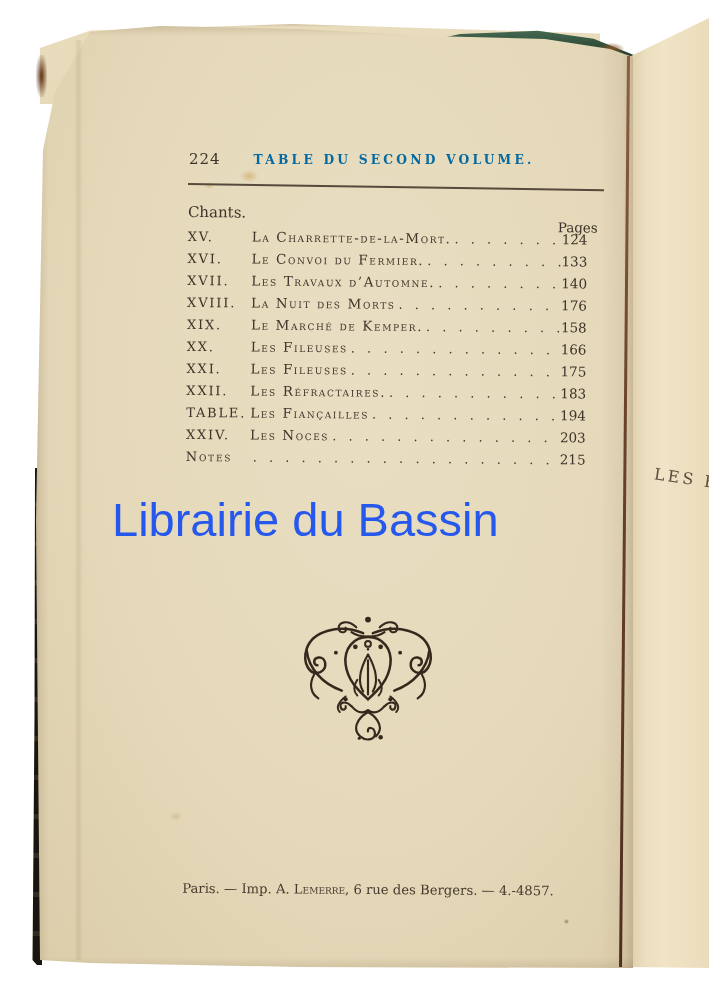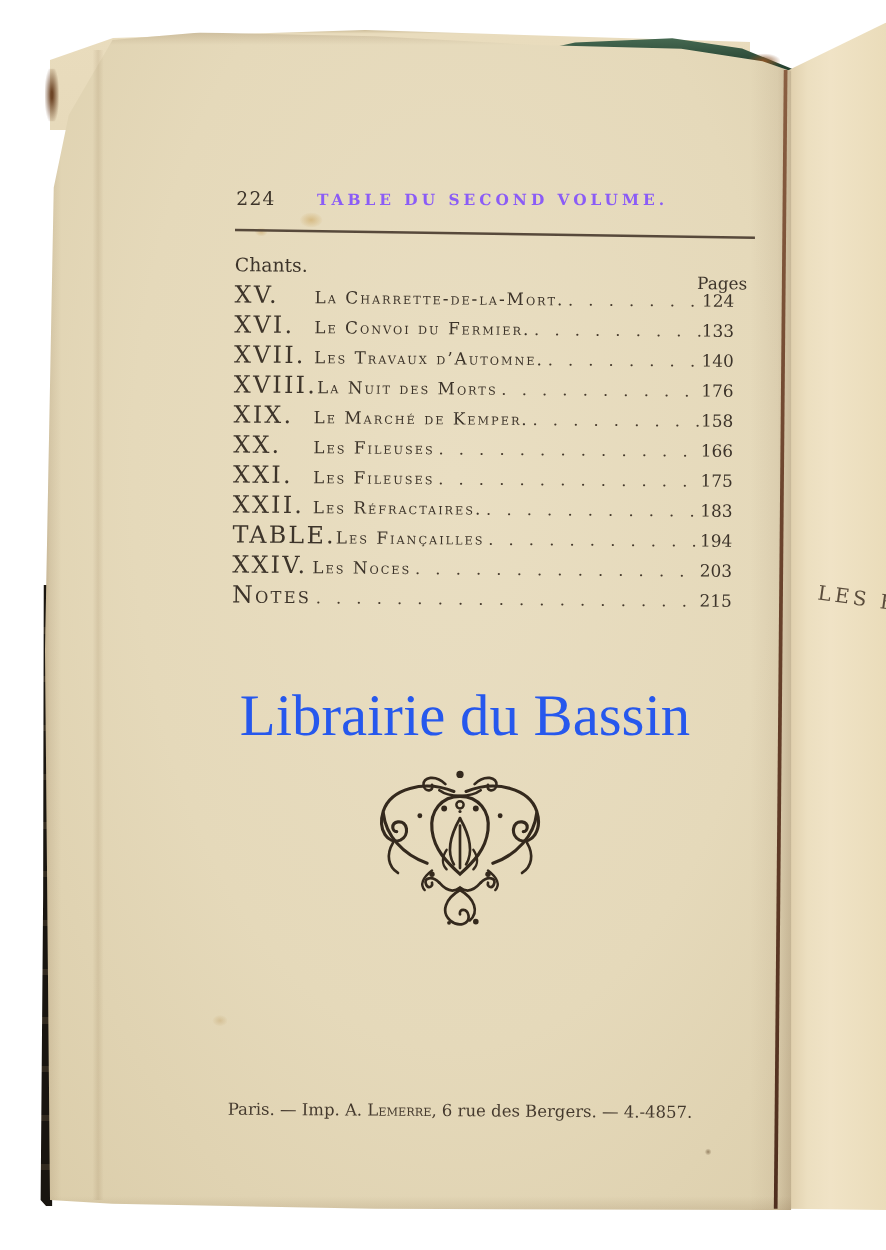--- a/index.html
+++ b/index.html
@@ -52,39 +52,39 @@
     background:radial-gradient(ellipse,rgba(180,130,45,.35) 0%,rgba(180,130,45,0) 75%);}
   .fox3{left:170px;top:812px;width:12px;height:9px;
     background:radial-gradient(ellipse,rgba(170,125,50,.25) 0%,rgba(170,125,50,0) 75%);}
   .fox4{left:564px;top:919px;width:5px;height:5px;
     background:radial-gradient(ellipse,rgba(90,65,35,.55) 0%,rgba(90,65,35,0) 80%);}
 
   
   .content{position:absolute;inset:0;z-index:4;color:#3d342a;}
   .folio{position:absolute;left:189px;top:150px;font-size:15px;letter-spacing:1px;}
   .header-title{position:absolute;left:186px;top:152px;width:416px;text-align:center;
-    font-size:12.3px;font-weight:bold;letter-spacing:3.2px;color:#8b5cf6;}
+    font-size:12.3px;font-weight:bold;letter-spacing:3.2px;color:#0369a1;}
   .rule{position:absolute;left:188px;top:183px;width:416px;height:1.6px;background:#57493b;
     transform:rotate(.85deg);transform-origin:left center;}
 
   .toc{position:absolute;left:188px;top:203px;width:412px;transform:rotate(.5deg);
     transform-origin:top left;}
   .chants-label{font-size:15px;line-height:18px;}
   .pages-label{position:absolute;right:2px;top:13px;font-size:13.5px;}
   .rows{margin-top:8px;}
   .toc-row{display:flex;align-items:baseline;line-height:14px;margin-bottom:7px;}
-  .numeral{flex:0 0 64px;font-size:19px;letter-spacing:1.8px;font-variant:small-caps;
+  .numeral{flex:0 0 64px;font-size:13px;letter-spacing:1.8px;font-variant:small-caps;
     white-space:nowrap;}
   .title{font-size:13.5px;font-variant:small-caps;letter-spacing:1.6px;white-space:nowrap;}
   .dots{flex:1;overflow:hidden;white-space:nowrap;font-size:13px;letter-spacing:4px;
     margin-left:3px;color:#45392c;}
   .pagenum{flex:0 0 38px;text-align:left;font-size:13.5px;}
 
-  .watermark{position:absolute;left:112px;top:546px;width:520px;text-align:center;z-index:6;
-    font-family:Liberation Serif, serif;font-size:47px;color:#1c51f0;opacity:.95;
+  .watermark{position:absolute;left:112px;top:492px;width:520px;text-align:left;z-index:6;
+    font-family:Liberation Sans, sans-serif;font-size:47px;color:#1c51f0;opacity:.95;
     white-space:nowrap;}
 
   .ornament{position:absolute;left:295px;top:611px;width:146px;height:130px;}
 
   .imprint{position:absolute;left:136px;top:882px;width:464px;text-align:center;
     font-size:13.2px;color:#453a2e;transform:rotate(.4deg);white-space:nowrap;}
   .imprint .sc{font-variant:small-caps;}
 </style>
 </head>
 <body>

